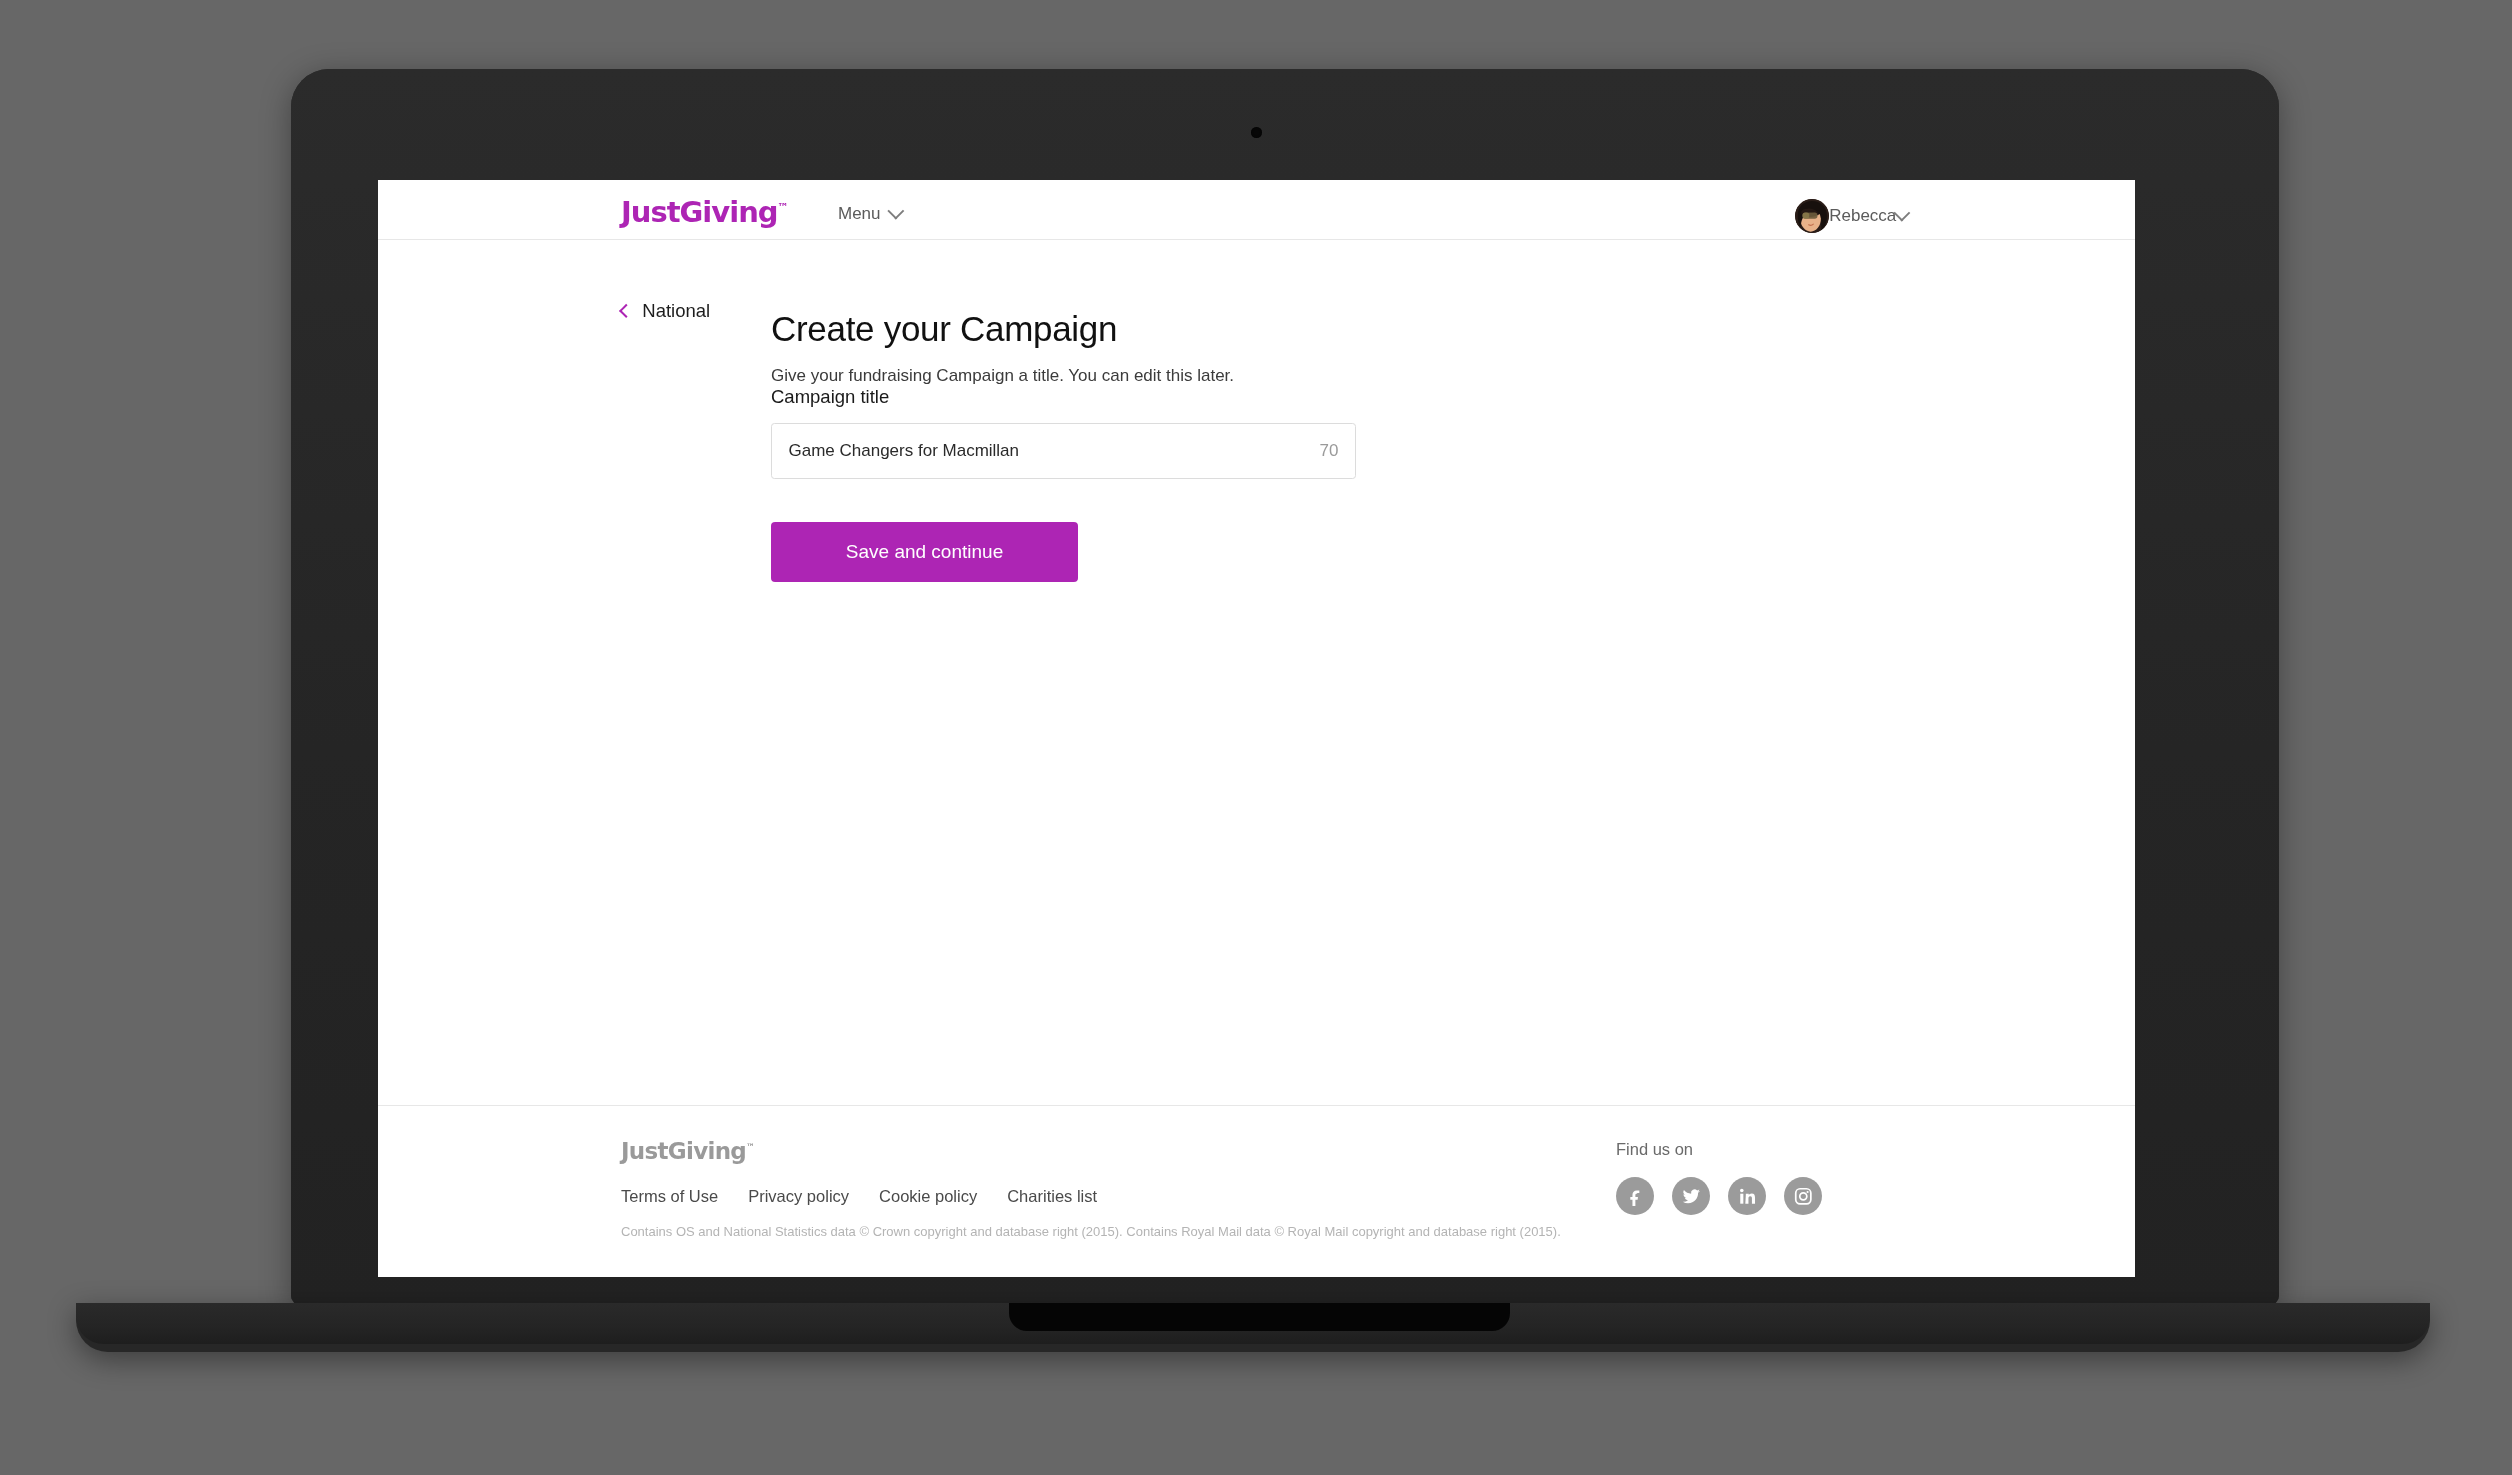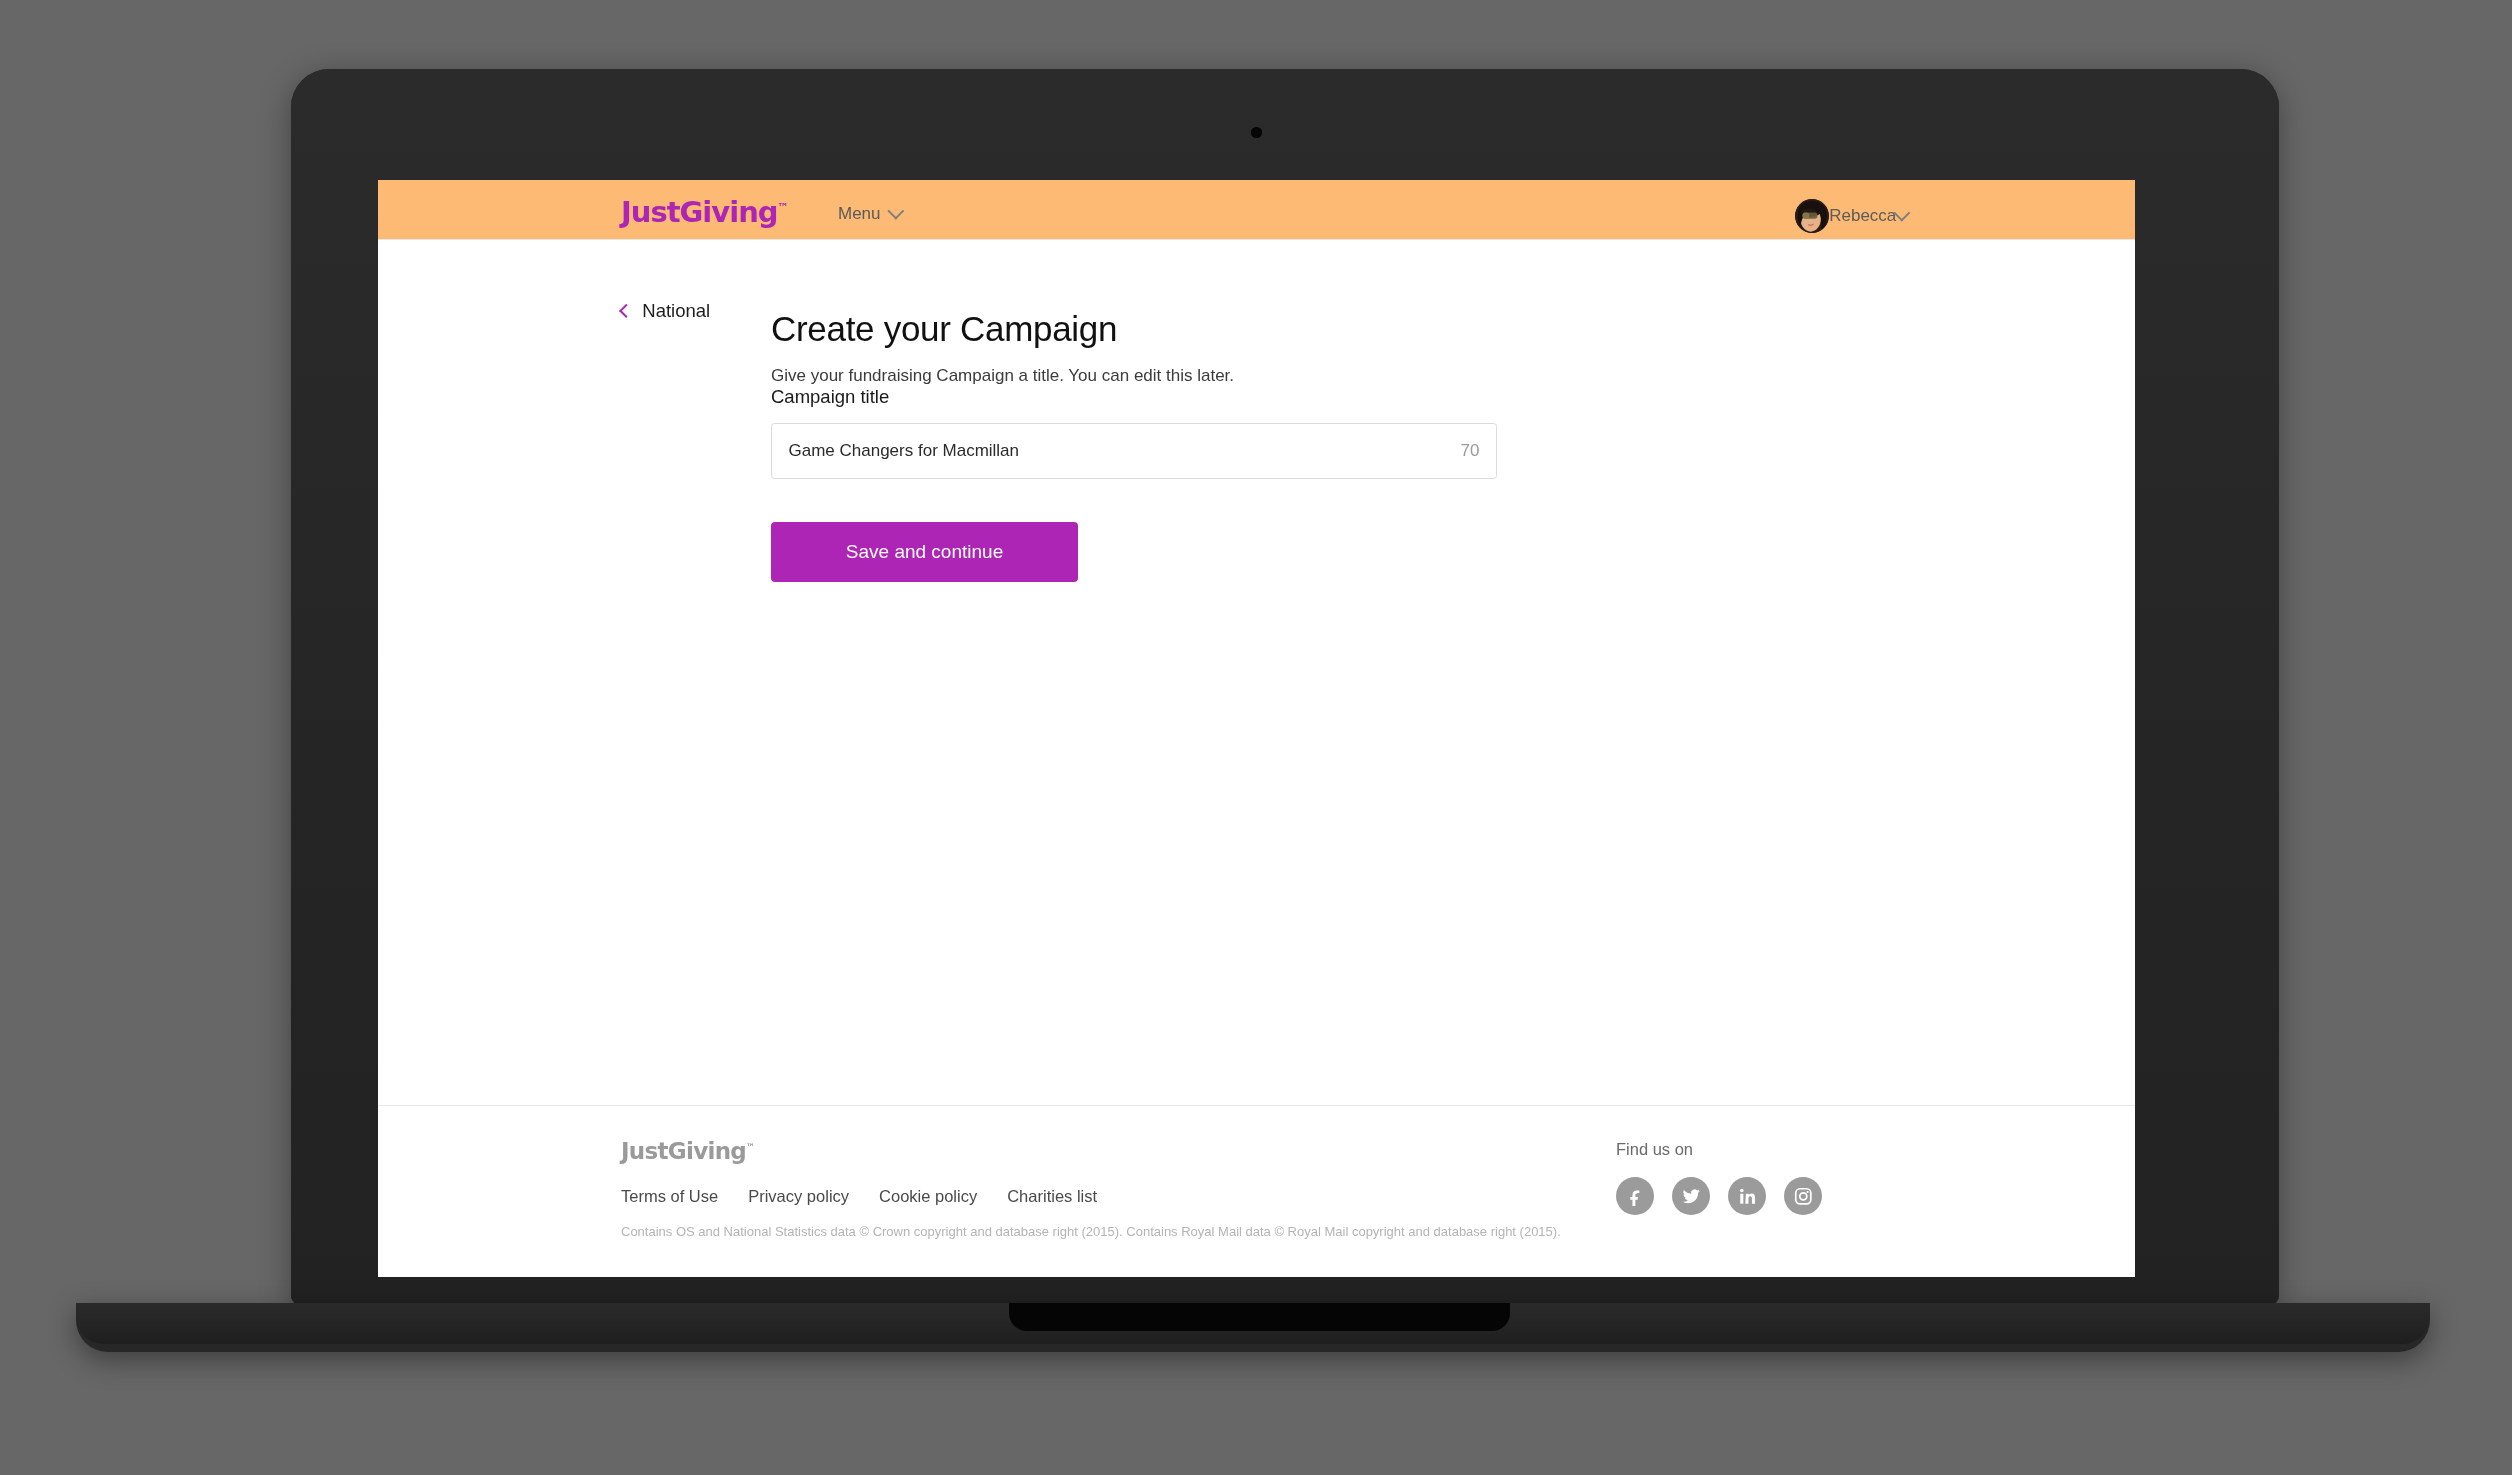--- a/index.html
+++ b/index.html
@@ -32,21 +32,21 @@
   .webcam {
     position:absolute; left:1251px; top:127px;
     width:11px; height:11px; border-radius:50%;
     background:#070707;
     box-shadow:inset 0 0 2.1px #000;
   }
   .screen {
     position:absolute;
     left:378px; top:180px;
     width:1757px; height:1097px;
-    background:#fdba74;
+    background:#ffffff;
     overflow:hidden;
   }
 
   .base {
     position:absolute;
     left:76px; top:1303px;
     width:2354px; height:41px;
     background:linear-gradient(180deg,#2a2a2a 0%,#242424 60%,#1e1e1e 100%);
     border-radius:0 0 27.5px 27.5px;
   }
@@ -126,21 +126,21 @@
   }
   .page-sub {
     margin-top:16.5px; font-size:17px; color:#3b3b3b;
   }
   .field-label {
     margin-top:27.5px; font-size:18.5px; color:#1a1a1a;
   }
   .input-wrap {
     margin-top:15px;
     position:relative;
-    width:726px; height:56px;
+    width:585px; height:56px;
     border:1.4px solid #dcdcdc; border-radius:3.4px;
     background:#fff;
     display:flex; align-items:center;
     cursor:text;
   }
   .input-value {
     padding-left:16.5px; font-size:17px; color:#2b2b2b;
     flex:1; white-space:nowrap; overflow:hidden;
   }
   .char-count {

